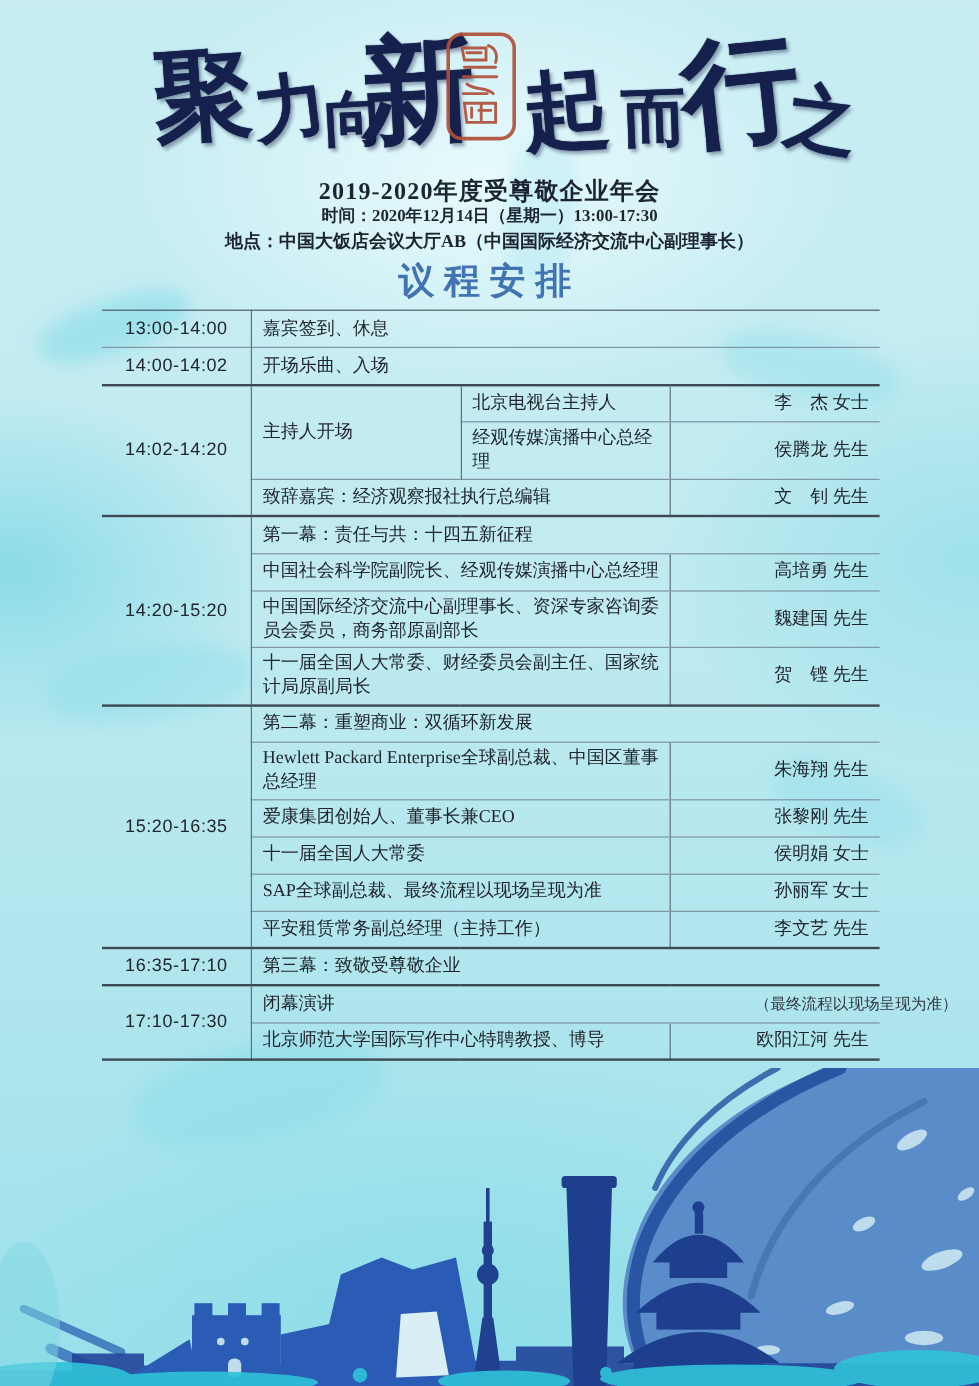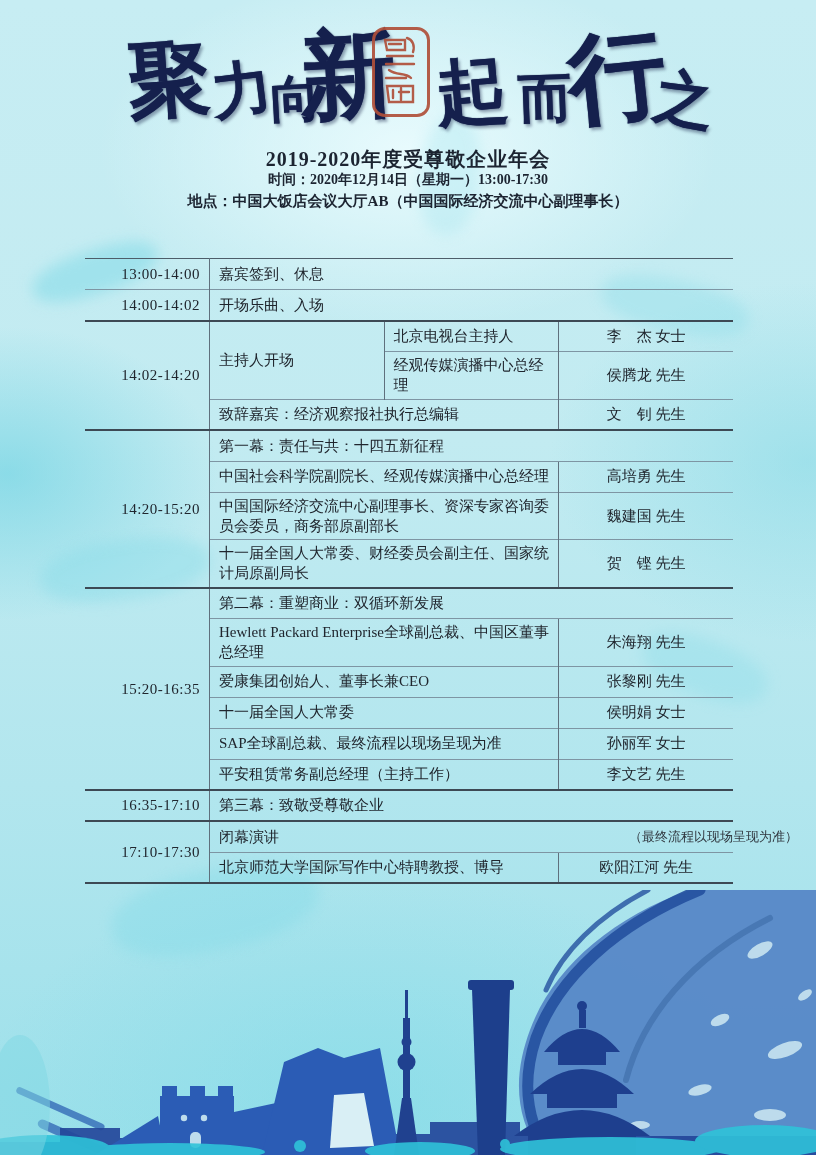--- a/index.html
+++ b/index.html
@@ -41,25 +41,25 @@
     border-bottom:2px solid #3d4954;
   }
   .agenda-table td {
     border-top:1px solid #7e95a3; padding:3px 9px; font-size:15px;
     color:#20262e; line-height:1.35; vertical-align:middle;
     overflow:hidden;
   }
   .agenda-table tr { height:31px; }
   tr.gs td { border-top:2px solid #3d4954; }
   tr.top td { border-top:1.5px solid #4d5d69; }
-  .c-time  { width:106px; text-align:right; letter-spacing:.5px; color:#272d36;
-             font-family:Liberation Serif, serif; }
+  .c-time  { width:106px; text-align:center; letter-spacing:.5px; color:#272d36;
+             font-family:Liberation Sans, sans-serif; }
   .c-timev { border-right:1px solid #5f707d; }
   .c-label { width:113px; border-right:1px solid #5f707d; }
-  .c-name  { width:128px; border-left:1px solid #5f707d; text-align:center; color:#242e44; }
+  .c-name  { width:128px; border-left:1px solid #5f707d; text-align:right; color:#242e44; }
   .c-act   { color:#4348c5; }
 
   .footnote { position:absolute; right:18px; top:828px; font-size:13px; color:#30373f; }
 
   
   .art { position:absolute; left:0; top:890px; width:816px; height:265px; }
 </style>
 </head>
 <body>
 
@@ -91,20 +91,21 @@
 
     <span class="cal" style="left:436px;top:56px;font-size:72px;transform:rotate(-5deg);">起</span>
     <span class="cal" style="left:518px;top:72px;font-size:54px;transform:rotate(-2deg);">而</span>
     <span class="cal" style="left:568px;top:28px;font-size:98px;transform:rotate(-6deg);">行</span>
     <span class="cal" style="left:654px;top:70px;font-size:60px;transform:rotate(7deg);">之</span>
   </div>
 
   <div class="hline title-line">2019-2020年度受尊敬企业年会</div>
   <div class="hline time-line">时间：2020年12月14日（星期一）13:00-17:30</div>
   <div class="hline loc-line">地点：中国大饭店会议大厅AB（中国国际经济交流中心副理事长）</div>
+  <div class="hline agenda-head">议程安排</div>
 
   <table class="agenda-table">
     <tbody>
         <tr class="top">
       <td class="c-time c-timev">13:00-14:00</td>
       <td colspan="3">嘉宾签到、休息</td>
     </tr>
     <tr>
       <td class="c-time c-timev">14:00-14:02</td>
       <td colspan="3">开场乐曲、入场</td>

